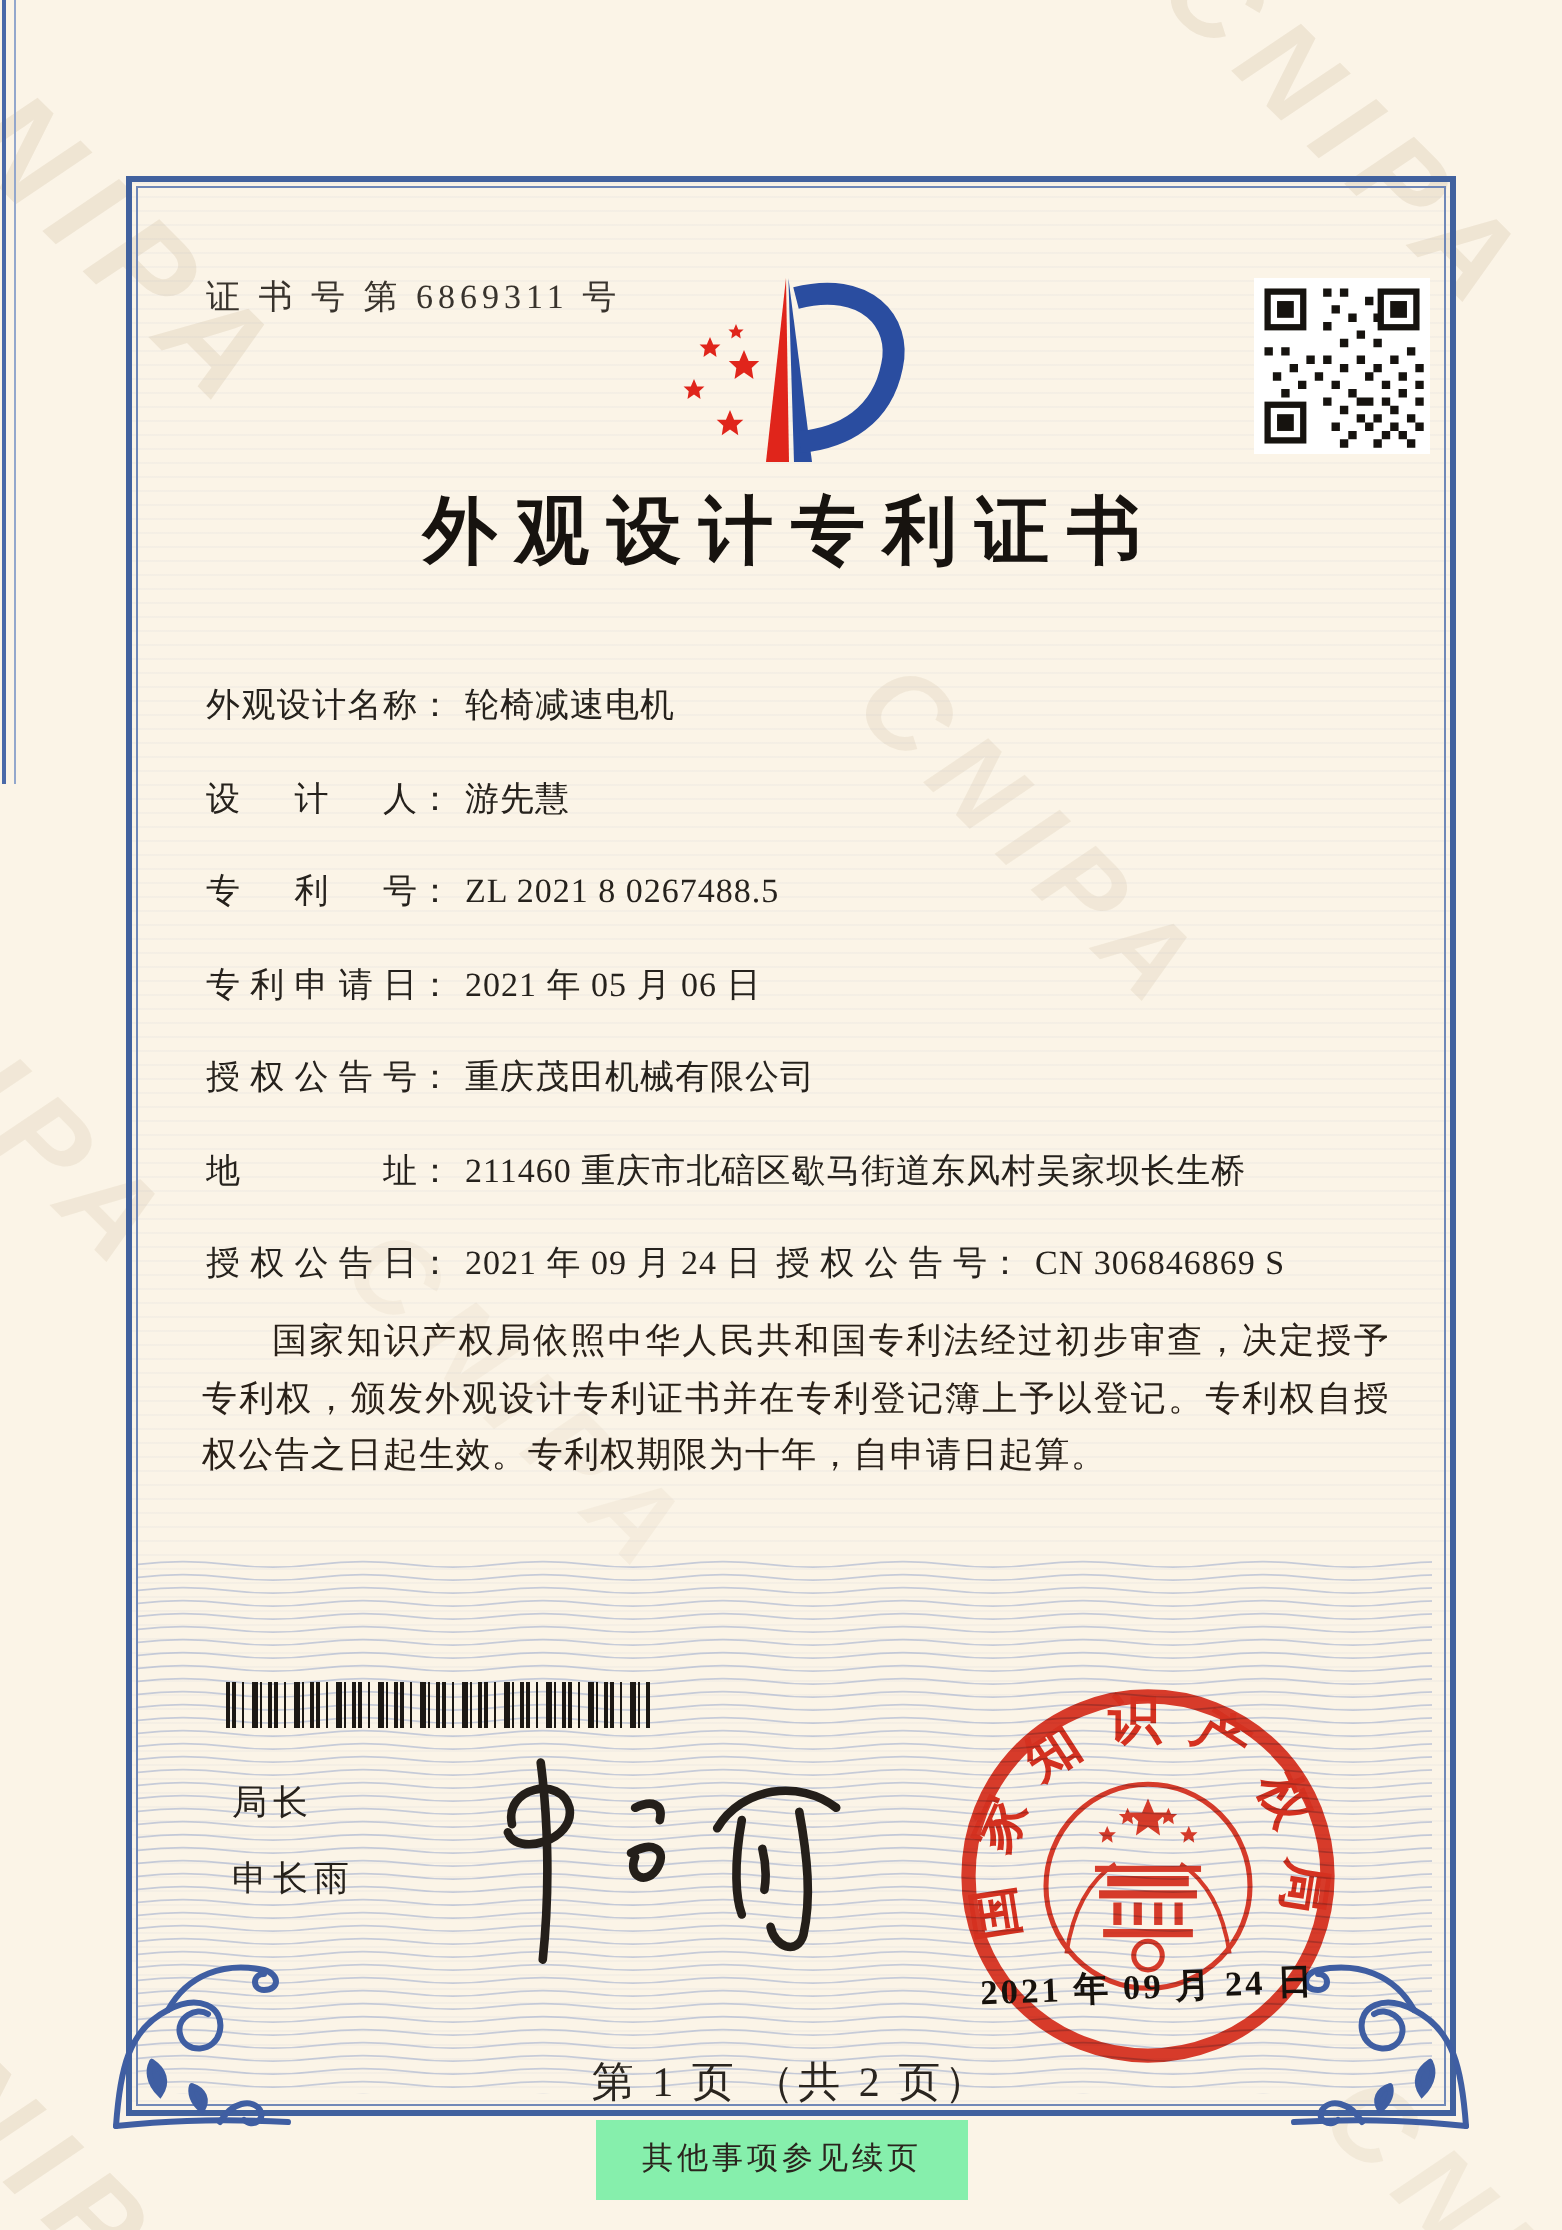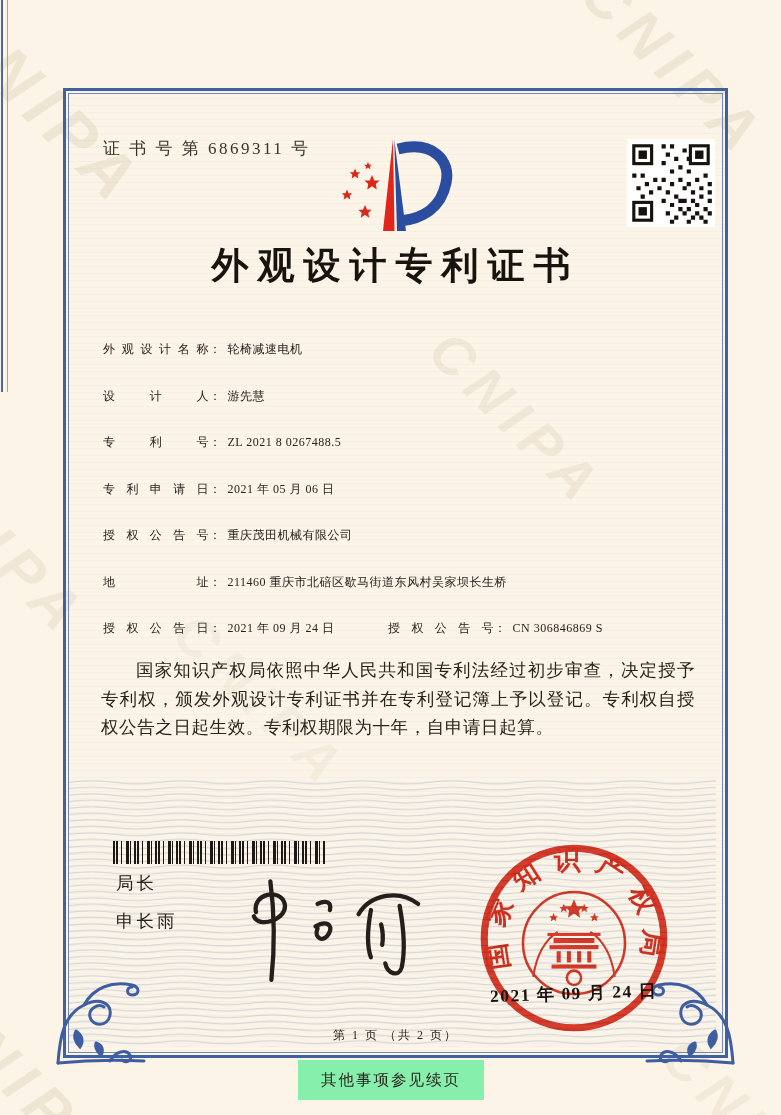--- a/index.html
+++ b/index.html
@@ -33,46 +33,46 @@
   
   .cert-no{position:absolute;left:37px;top:46px;font-size:17px;letter-spacing:2.5px;color:#38332d;}
   .logo{position:absolute;left:272px;top:40px;width:120px;height:105px;}
   .qr{position:absolute;left:561px;top:48px;width:88px;height:88px;background:#fff;padding:0;}
   .title{
     position:absolute;left:0;top:150px;width:100%;text-align:center;
     font-size:37px;font-weight:700;letter-spacing:9px;color:#17130f;
   }
   
   .fields{position:absolute;left:37px;top:250px;width:592px;}
-  .frow{position:relative;height:20px;margin-bottom:26.5px;font-size:12px;letter-spacing:.5px;white-space:nowrap;}
+  .frow{position:relative;height:20px;margin-bottom:26.5px;font-size:17px;letter-spacing:.5px;white-space:nowrap;}
   .flabel{display:inline-block;width:106px;text-align:justify;text-align-last:justify;vertical-align:bottom;}
   .fcolon{display:inline-block;margin-right:6px;}
   .frow .right-pair{position:absolute;left:285px;top:0;}
   
   .body-text{
     position:absolute;left:35px;top:565px;width:594px;
     font-size:17.5px;line-height:28.5px;letter-spacing:.6px;color:#2a2119;
     text-align:justify;
   }
   .body-text p{margin:0;text-indent:2em;}
   
   .barcode{position:absolute;left:47px;top:750px;width:212px;height:23px;
     background:repeating-linear-gradient(90deg,
       #1c1814 0 2px, rgba(0,0,0,0) 2px 3px,
       #1c1814 3px 5px, rgba(0,0,0,0) 5px 8px,
       #1c1814 8px 9px, rgba(0,0,0,0) 9px 13px,
       #1c1814 13px 16px, rgba(0,0,0,0) 16px 17px,
       #1c1814 17px 18px, rgba(0,0,0,0) 18px 21px);
   }
-  .signer{position:absolute;left:50px;top:780px;font-size:17.5px;letter-spacing:3px;color:#26211b;}
+  .signer{position:absolute;left:50px;top:798px;font-size:17.5px;letter-spacing:3px;color:#26211b;}
   .signer div{margin-bottom:14px;}
   .sig-script{position:absolute;left:160px;top:778px;width:218px;height:118px;}
   .seal{position:absolute;left:406px;top:745px;width:204px;height:204px;mix-blend-mode:multiply;}
   .page-indicator{position:absolute;left:0;top:936px;width:100%;text-align:center;
-    font-size:12px;letter-spacing:2px;color:#2a251f;}
+    font-size:21px;letter-spacing:2px;color:#2a251f;}
   .footer-note{
     position:absolute;left:298px;top:1060px;width:186px;height:40px;background:#86efac;
     text-align:center;line-height:40px;font-size:15.5px;letter-spacing:2px;color:#2a241d;
   }
 </style>
 </head>
 <body>
 
 <span class="wm" style="left:-18px;top:-10px;font-size:66px;">CNIPA</span>
 <span class="wm" style="left:616px;top:-42px;font-size:60px;">CNIPA</span>

